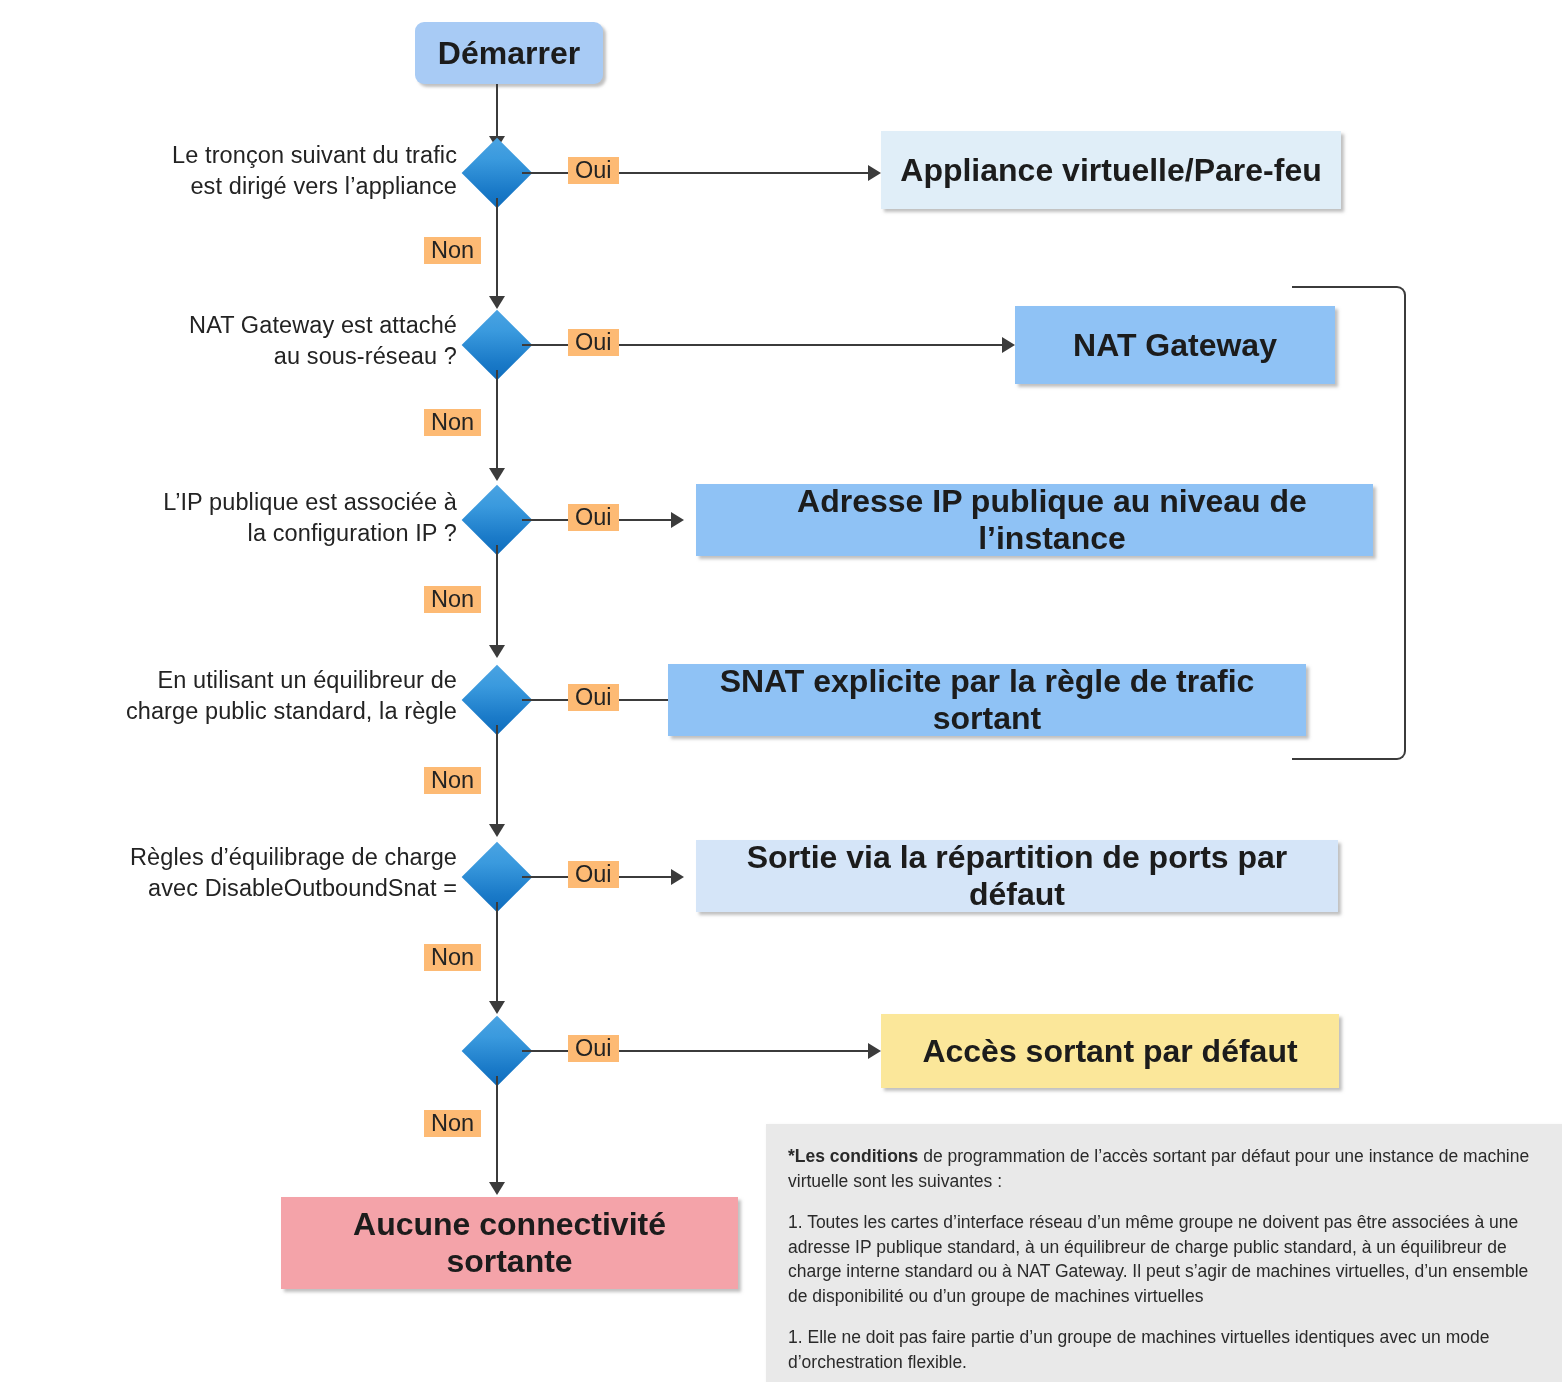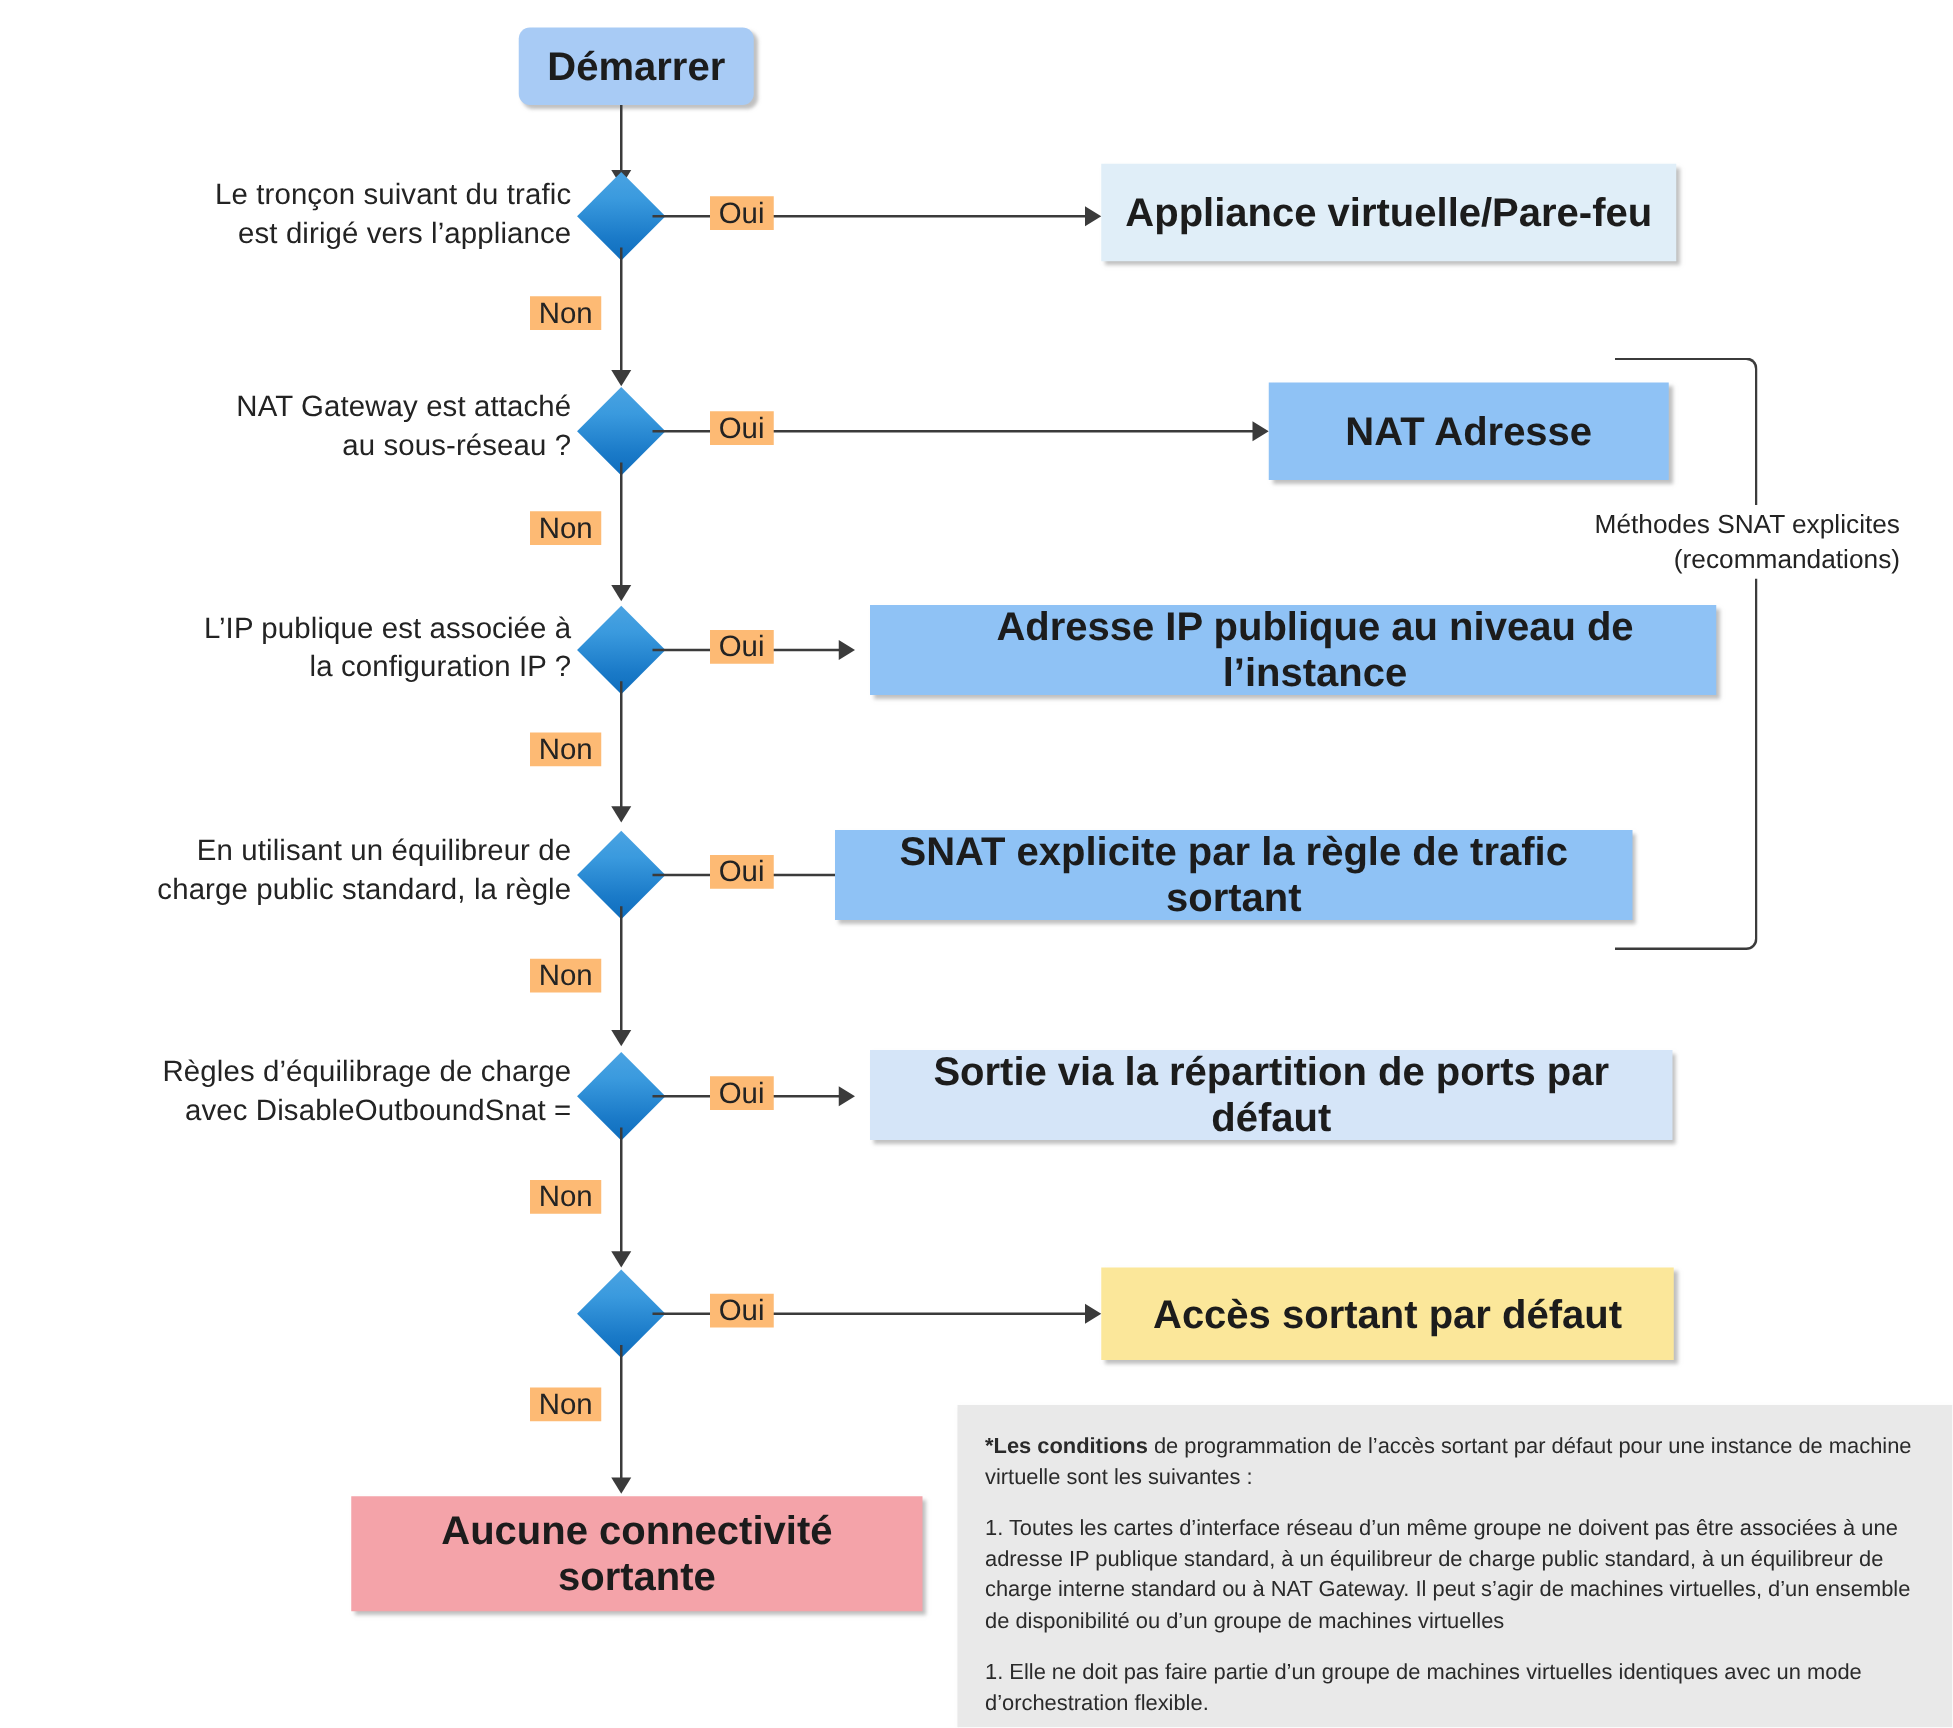--- a/index.html
+++ b/index.html
@@ -156,21 +156,21 @@
   <div class="arrow-down" style="left:489px; top:296px;"></div>
 
   <div class="qlabel" style="left:57px; top:310px; width:400px;">NAT Gateway est attaché
 au sous-réseau ?</div>
   <div class="diamond" style="left:472px; top:320px;"></div>
 
   <div class="hline" style="left:522px; top:344px; width:486px;"></div>
   <div class="edge-label" style="left:568px; top:329px;">Oui</div>
   <div class="arrow-right" style="left:1002px; top:337px;"></div>
   <div class="box" style="left:1015px; top:306px; width:300px; height:78px; background:#8fc2f5;">
-    <span>NAT Adresse</span>
+    <span>NAT Gateway</span>
   </div>
 
   <div class="vline" style="left:496px; top:370px; height:104px;"></div>
   <div class="edge-label" style="left:424px; top:409px;">Non</div>
   <div class="arrow-down" style="left:489px; top:468px;"></div>
 
   <div class="qlabel" style="left:57px; top:487px; width:400px;">L’IP publique est associée à
 la configuration IP ?</div>
   <div class="diamond" style="left:472px; top:495px;"></div>
 
@@ -194,22 +194,20 @@
   <div class="arrow-right" style="left:671px; top:692px;"></div>
   <div class="box" style="left:668px; top:664px; width:618px; height:72px; background:#8fc2f5;">
     <span>SNAT explicite par la règle de trafic sortant</span>
   </div>
 
   <div class="vline" style="left:496px; top:725px; height:104px;"></div>
   <div class="edge-label" style="left:424px; top:767px;">Non</div>
   <div class="arrow-down" style="left:489px; top:824px;"></div>
 
   <div class="bracket" style="left:1292px; top:286px; width:112px; height:470px;"></div>
-  <div class="bracket-label" style="left:1258px; top:404px; width:258px;">Méthodes SNAT explicites
-(recommandations)</div>
 
   <div class="qlabel" style="left:47px; top:842px; width:410px;">Règles d’équilibrage de charge
 avec DisableOutboundSnat =</div>
   <div class="diamond" style="left:472px; top:852px;"></div>
 
   <div class="hline" style="left:522px; top:876px; width:155px;"></div>
   <div class="edge-label" style="left:568px; top:861px;">Oui</div>
   <div class="arrow-right" style="left:671px; top:869px;"></div>
   <div class="box" style="left:696px; top:840px; width:622px; height:72px; background:#d5e5f8;">
     <span>Sortie via la répartition de ports par défaut</span>

